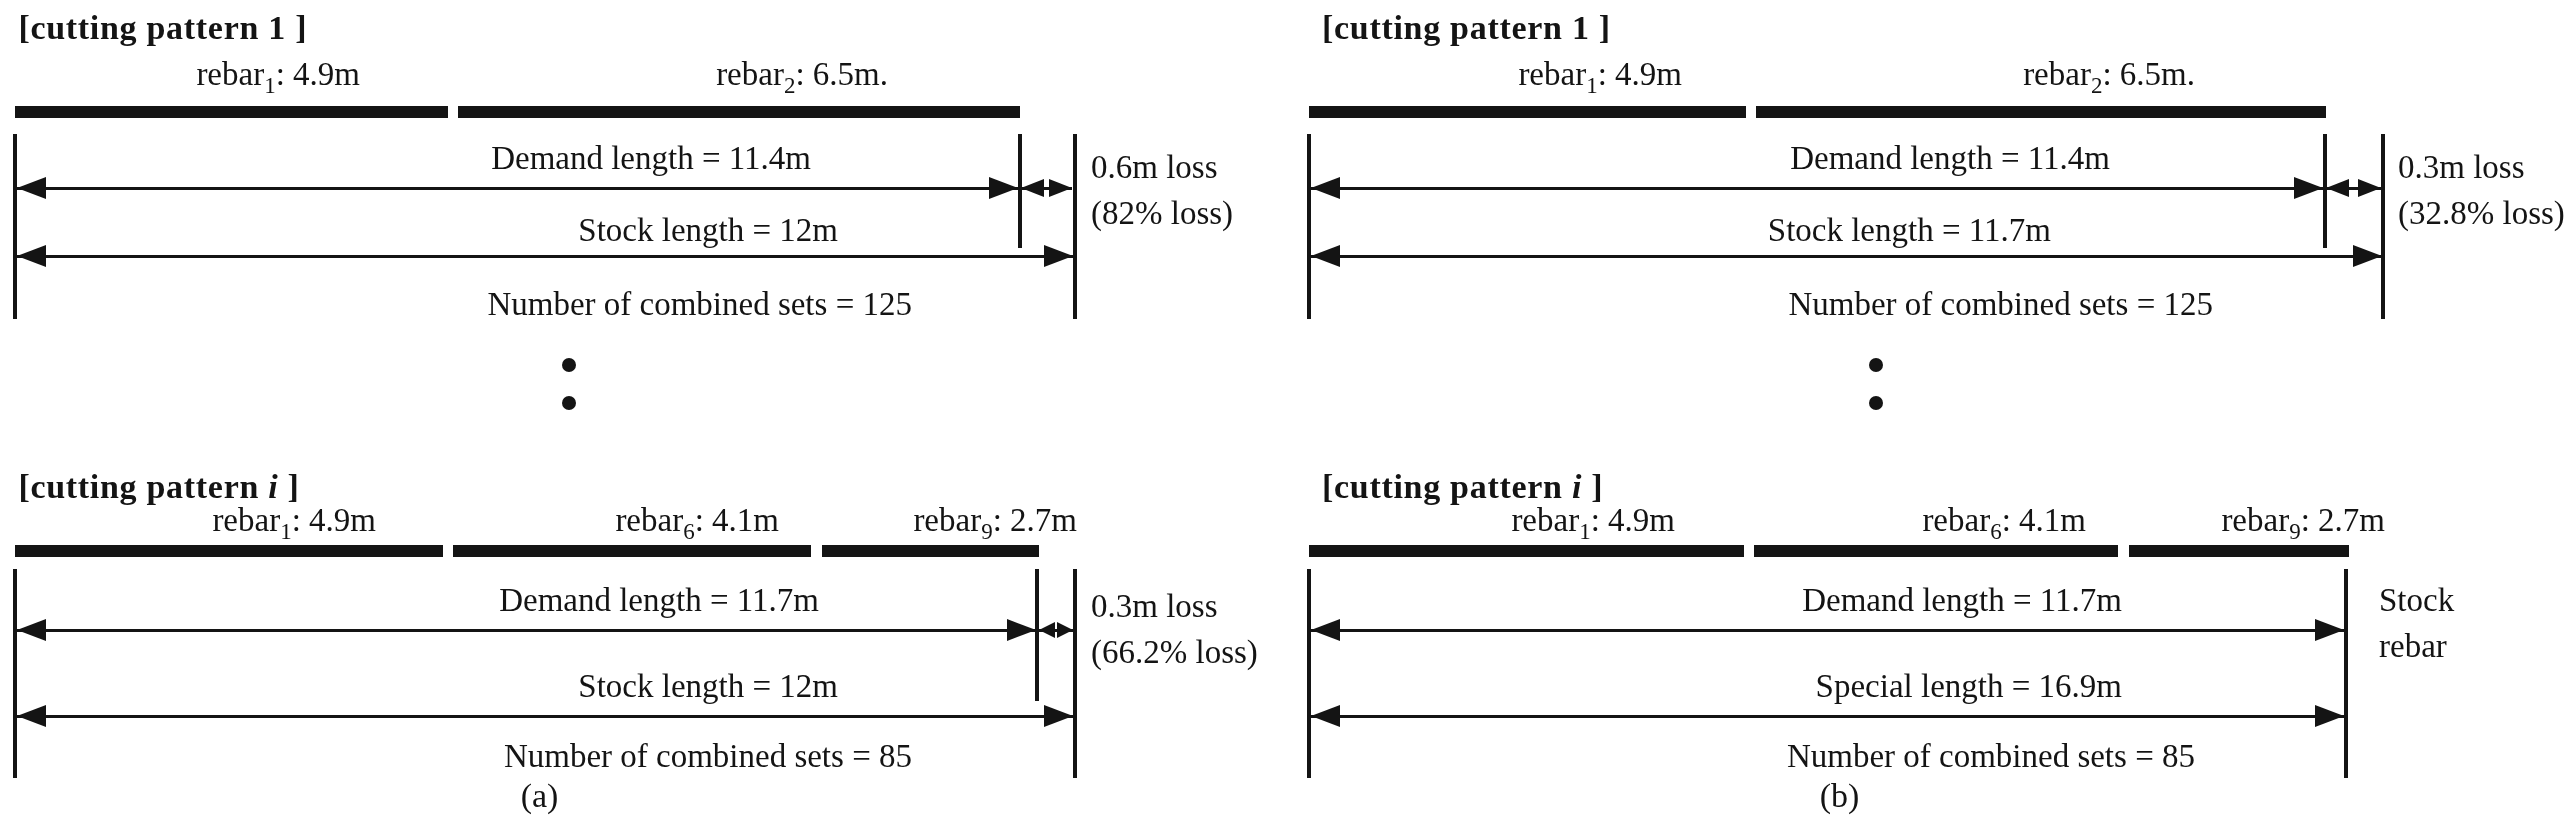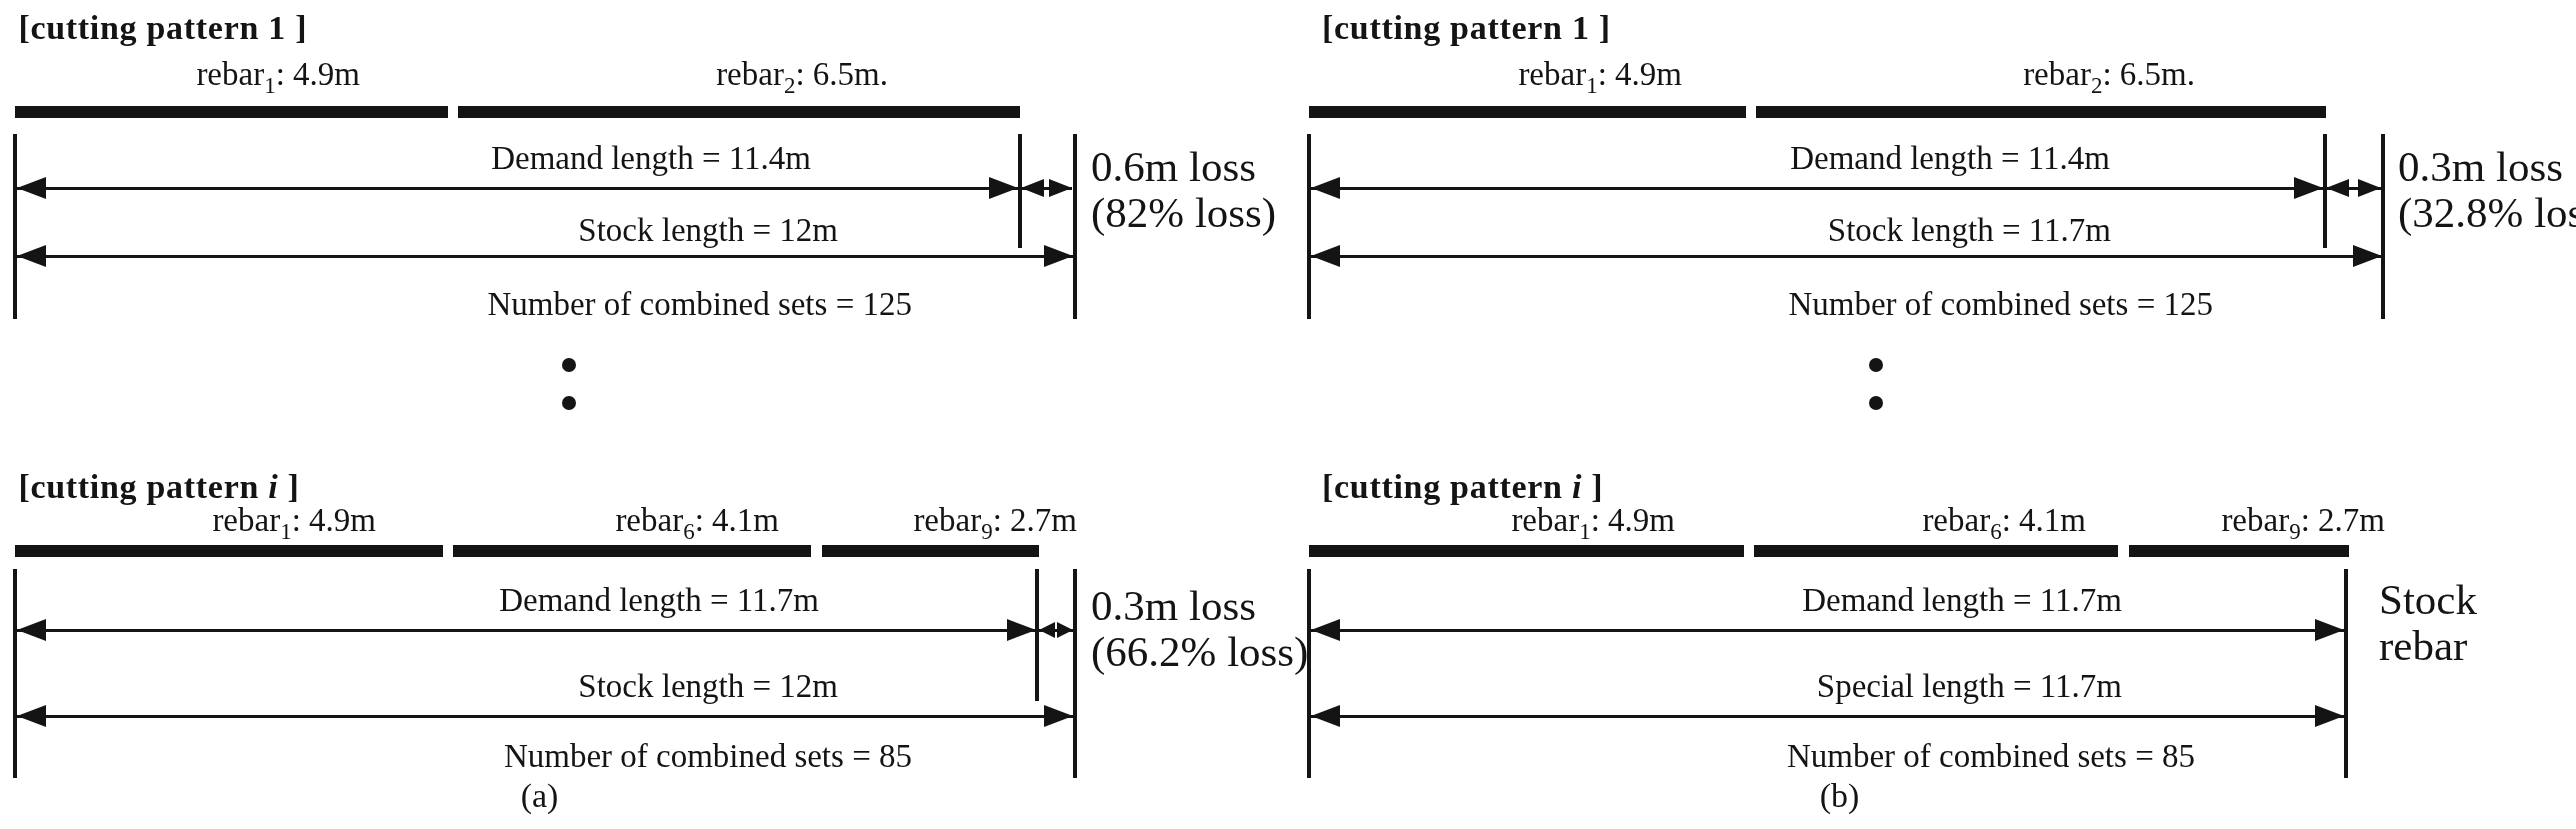--- a/index.html
+++ b/index.html
@@ -14,21 +14,21 @@
   .bar{position:absolute;height:11.7px;background:#141414;}
   .vl{position:absolute;width:3.7px;background:#141414;}
   .dim{position:absolute;height:2.9px;background:#141414;}
   .ah{position:absolute;width:0;height:0;top:50%;transform:translateY(-50%);}
   .ah.l{left:0;border-top:11px solid transparent;border-bottom:11px solid transparent;border-right:29px solid #141414;}
   .ah.r{right:0;border-top:11px solid transparent;border-bottom:11px solid transparent;border-left:29px solid #141414;}
   .dim.sm .ah.l{border-right-width:23.5px;border-top-width:9.5px;border-bottom-width:9.5px;}
   .dim.sm .ah.r{border-left-width:23.5px;border-top-width:9.5px;border-bottom-width:9.5px;}
   .dim.xs .ah.l{border-right-width:16px;border-top-width:8px;border-bottom-width:8px;}
   .dim.xs .ah.r{border-left-width:16px;border-top-width:8px;border-bottom-width:8px;}
-  .loss{position:absolute;font-size:43px;line-height:46px;white-space:nowrap;}
+  .loss{position:absolute;font-size:33px;line-height:46px;white-space:nowrap;}
   .dot{position:absolute;width:14px;height:14px;border-radius:50%;background:#141414;}
   .caption{position:absolute;font-size:34px;text-align:center;white-space:nowrap;}
 </style>
 </head>
 <body>
 
 <section>
   <div class="title" style="left:18.4px;top:8.8px"><span>[cutting pattern </span><span>1</span><span> ]</span></div>
 
   <div class="label" style="left:66px;top:56px;width:294px"><span>rebar</span><sub class="sb">1</sub><span>: 4.9m</span></div>
@@ -125,21 +125,21 @@
   <div class="label" style="left:1523px;top:140px;width:587px">Demand length = 11.4m</div>
   <div class="dim" style="left:1311px;top:187px;width:1012px">
       <i class="ah l"></i>
       <i class="ah r"></i>
     </div>
   <div class="dim sm" style="left:2326px;top:187px;width:55px">
       <i class="ah l"></i>
       <i class="ah r"></i>
     </div>
 
-  <div class="label" style="left:1524px;top:212px;width:587px">Stock length = 11.7m</div>
+  <div class="label" style="left:1464px;top:212px;width:587px">Stock length = 11.7m</div>
   <div class="dim" style="left:1311px;top:255px;width:1071px">
       <i class="ah l"></i>
       <i class="ah r"></i>
     </div>
 
   <div class="label" style="left:1479px;top:286px;width:734px">Number of combined sets = 125</div>
 
   <div class="loss" style="left:2398px;top:144px">
     <div>0.3m loss</div>
     <div>(32.8% loss)</div>
@@ -162,21 +162,21 @@
 
   <div class="vl" style="left:1307px;top:569px;height:209px"></div>
   <div class="vl" style="left:2344px;top:569px;height:209px"></div>
 
   <div class="label" style="left:1535px;top:582px;width:587px">Demand length = 11.7m</div>
   <div class="dim" style="left:1311px;top:629px;width:1033px">
       <i class="ah l"></i>
       <i class="ah r"></i>
     </div>
 
-  <div class="label" style="left:1535px;top:668px;width:587px">Special length = 11.7m</div>
+  <div class="label" style="left:1535px;top:668px;width:587px">Special length = 16.9m</div>
   <div class="dim" style="left:1311px;top:715px;width:1033px">
       <i class="ah l"></i>
       <i class="ah r"></i>
     </div>
 
   <div class="label" style="left:1461px;top:738px;width:734px">Number of combined sets = 85</div>
 
   <div class="loss" style="left:2379px;top:577px">
     <div>Stock</div>
     <div>rebar</div>

